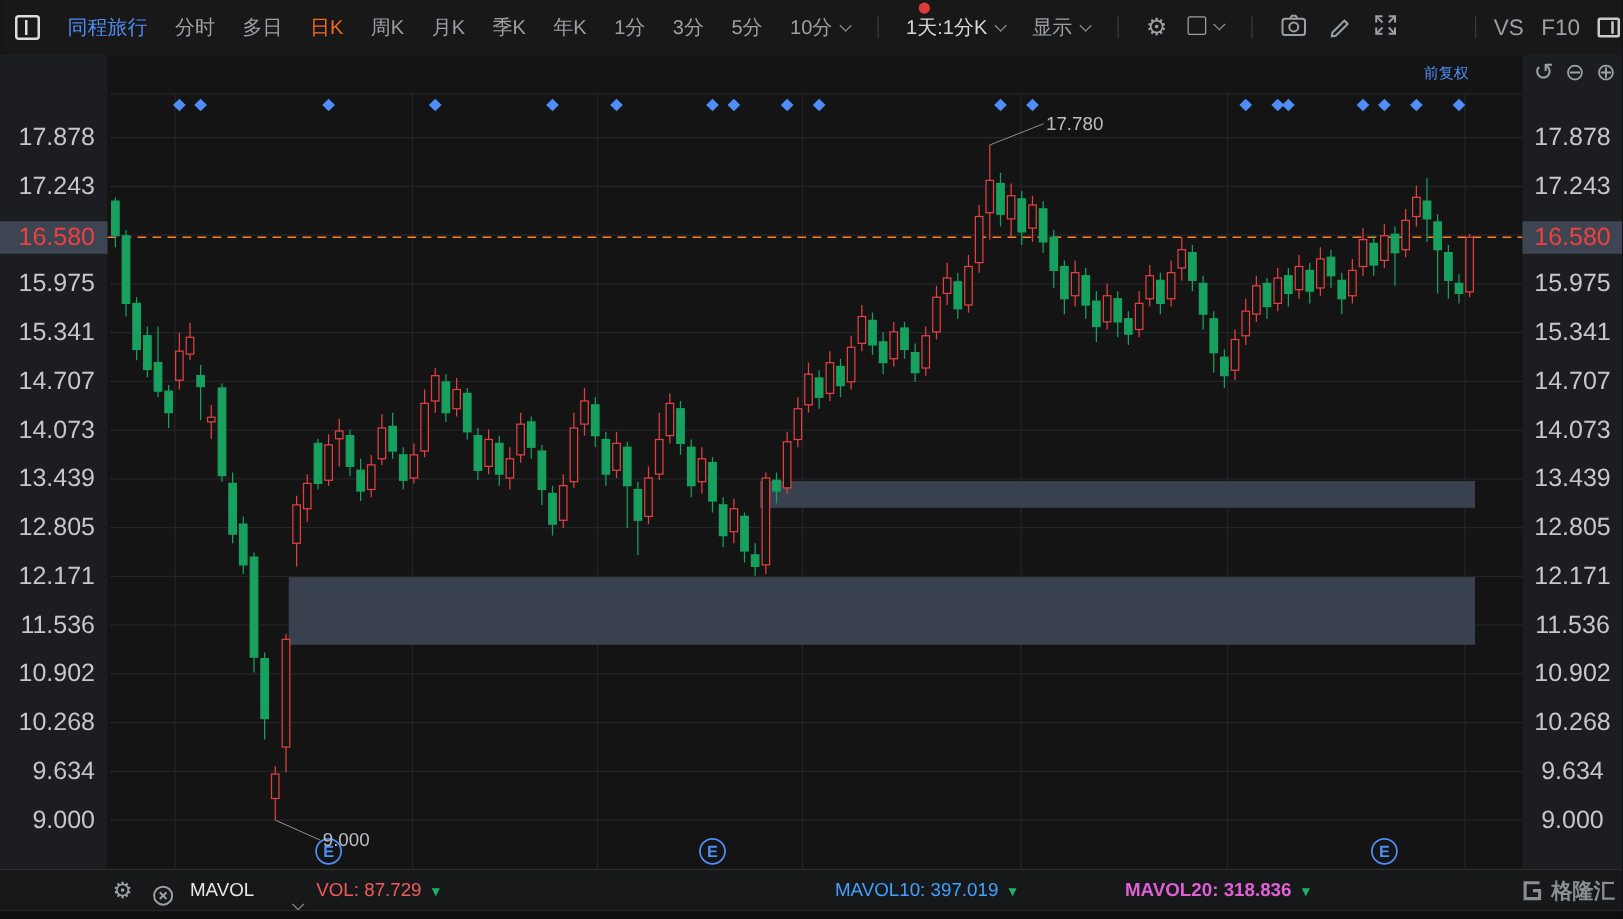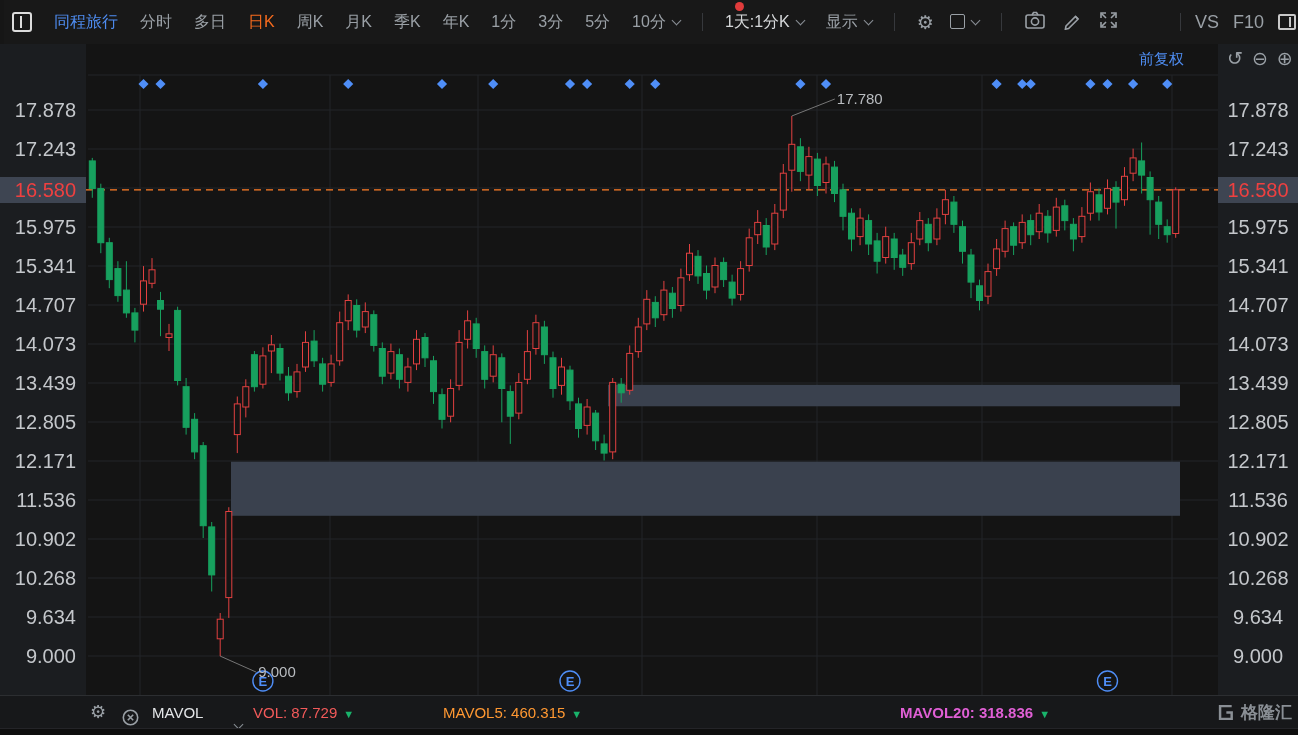--- a/index.html
+++ b/index.html
@@ -28,21 +28,21 @@
   .winicon2 { position:relative; width:18px; height:16px; border:2px solid #c9c9c9; border-radius:2px; }
   .winicon2 i { position:absolute; right:3px; top:1px; width:2px; height:10px; background:#c9c9c9; }
   svg.lineicon { stroke:#9aa0a6; fill:none; stroke-width:1.6; }
 
   
   .gutter-left  { position:absolute; left:0;    top:44px; width:86px;  height:651px; background:#1b1d20; z-index:1; }
   .gutter-right { position:absolute; left:1218px; top:44px; width:80px; height:651px; background:#1b1d20; z-index:1; }
   .plot-bg { position:absolute; left:86px; top:44px; width:1132px; height:651px; background:#141414; z-index:1; }
   .chart-svg { position:absolute; left:0; top:0; width:1298px; height:735px; z-index:2; }
 
-  .adjust-label { position:absolute; left:1139px; top:50px; color:#4e8cf0; font-size:15px; z-index:4; cursor:pointer; }
+  .adjust-label { position:absolute; left:1139px; top:50px; color:#4e8cf0; font-size:12px; z-index:4; cursor:pointer; }
   .zoomctl { position:absolute; left:1227px; top:47px; display:flex; gap:9px; color:#9aa0a6; font-size:19px; z-index:4; }
   .zoomctl span { cursor:pointer; }
 
   .ylab { position:absolute; width:100%; height:26px; line-height:26px; color:#c4c7cb; font-size:20px; }
   .yaxis { position:absolute; top:0; height:695px; z-index:3; }
   .yaxis.left  { left:0; width:86px; text-align:right; }
   .yaxis.left .ylab { padding-right:10px; }
   .yaxis.right { left:1218px; width:80px; text-align:center; }
   .ylab.hl { background:#3e4552; color:#ef4040; }
 
@@ -750,21 +750,21 @@
     <span class="ind-gear">⚙</span>
     <span class="ind-close">
       <svg class="lineicon" width="17" height="17" viewBox="0 0 17 17">
           <circle cx="8.5" cy="8.5" r="7.2"></circle>
           <path d="M5.8 5.8l5.4 5.4M11.2 5.8l-5.4 5.4"></path>
         </svg>
     </span>
     <span class="ind-name">MAVOL</span>
     <span class="ind-chev"><i class="chev"></i></span>
     <span class="ind-item it0" style="color: rgb(242, 90, 90);"><span>VOL:</span> <span>87.729</span><span class="tri">▼</span></span>
-    <span class="ind-item it1" style="color: rgb(255, 152, 50);"><span>MAVOL5:</span> <span>460.315</span><span class="tri">▼</span></span>
+    <span class="ind-item it2" style="color: rgb(64, 160, 255);"><span>MAVOL10:</span> <span>397.019</span><span class="tri">▼</span></span>
     <span class="ind-item it3" style="color: rgb(224, 95, 213); font-weight: bold;"><span>MAVOL20:</span> <span>318.836</span><span class="tri">▼</span></span>
     <span class="logo">
       <svg width="19" height="19" viewBox="0 0 20 20" style="stroke:#8a8f95;fill:none;stroke-width:2.6;">
           <path d="M16.5 3.3H4.3v13.4h12.2V10h-5.6"></path>
         </svg>
       <span>格隆汇</span>
     </span>
   </div>
   <div class="volstrip"></div>
 </div>

